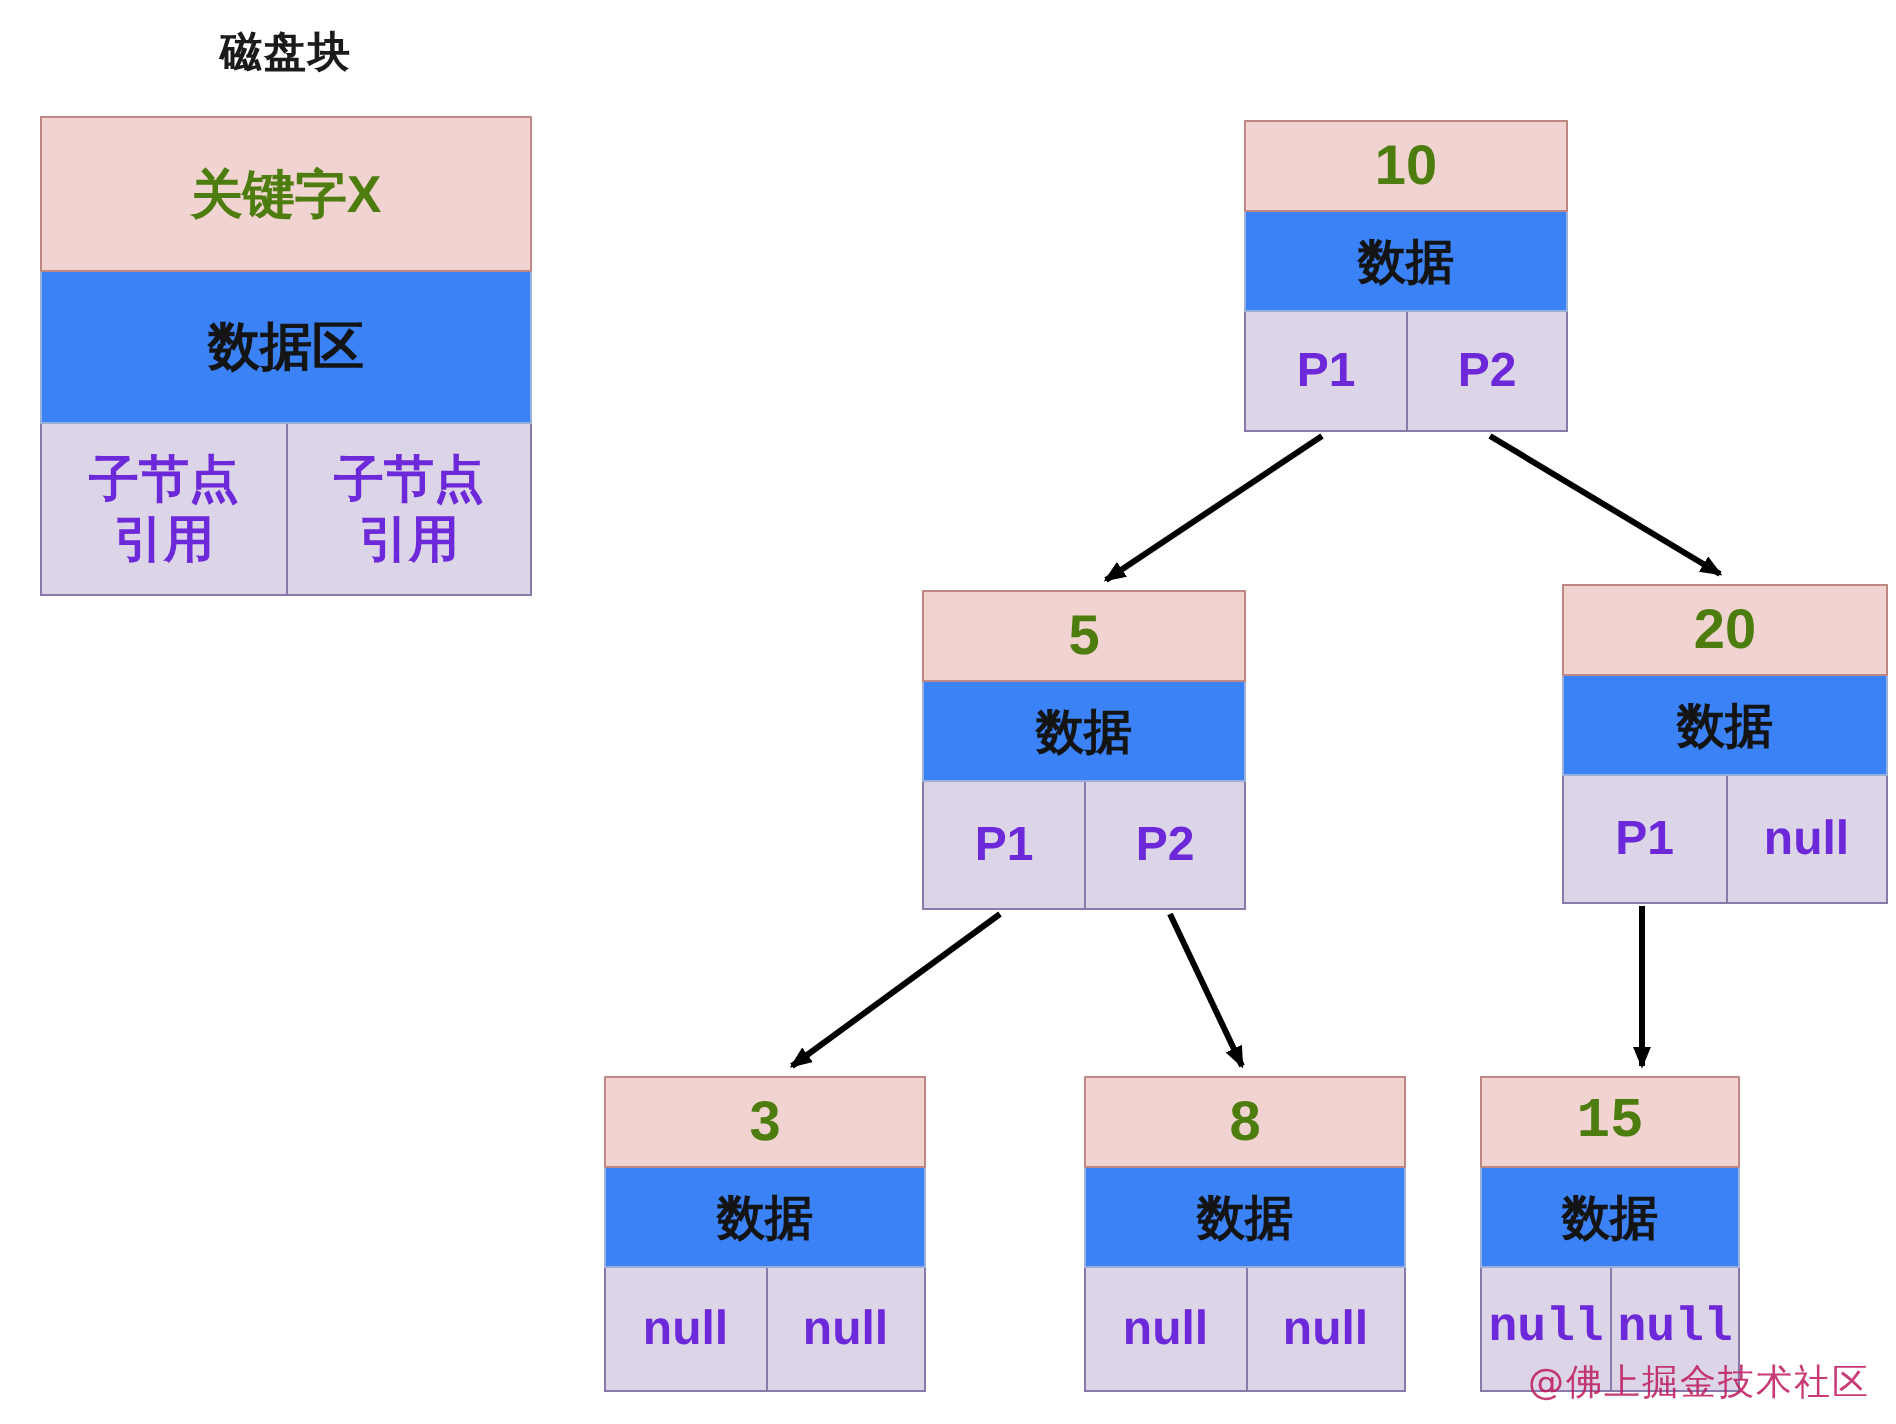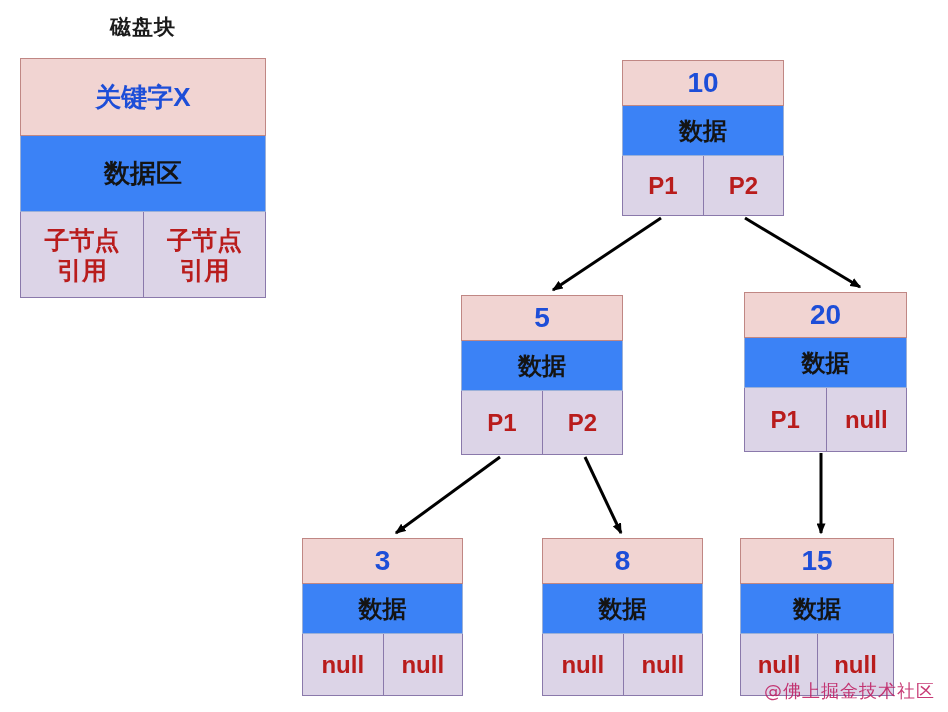--- a/index.html
+++ b/index.html
@@ -50,21 +50,21 @@
     display: flex;
     flex-direction: column;
   }
   .cell-key {
     background: #f1d4d2;
     border: 1px solid #c08784;
     box-sizing: border-box;
     display: flex;
     align-items: center;
     justify-content: center;
-    color: #1d4ed8;
+    color: #4d7c0f;
     font-weight: bold;
     white-space: nowrap;
   }
   .cell-data {
     background: #3b82f6;
     border: 1px solid #9bb0d8;
     border-top: none;
     box-sizing: border-box;
     display: flex;
     align-items: center;
@@ -81,21 +81,21 @@
     border-top: none;
     background: #dcd4e7;
     flex: 1 1 auto;
   }
   .cell-ptr {
     flex: 1 1 50%;
     box-sizing: border-box;
     display: flex;
     align-items: center;
     justify-content: center;
-    color: #b91c1c;
+    color: #6d28d9;
     font-weight: bold;
     white-space: nowrap;
     background: #dcd4e7;
   }
   .cell-ptr + .cell-ptr {
     border-left: 1px solid #8a79ab;
   }
 
   
   #legend-block {
@@ -135,24 +135,24 @@
   }
   .tnode .cell-ptr-row {
     height: 58px;
   }
   .tnode .cell-ptr {
     font-size: 24px;
   }
 
   #node-root  { left: 622px; top: 60px;  width: 162px; height: 156px; }
   #node-5     { left: 461px; top: 295px; width: 162px; height: 160px; }
-  #node-20    { left: 744px; top: 292px; width: 163px; height: 160px; }
+  #node-20    { left: 781px; top: 292px; width: 163px; height: 160px; }
   #node-3     { left: 302px; top: 538px; width: 161px; height: 158px; }
   #node-8     { left: 542px; top: 538px; width: 161px; height: 158px; }
-  #node-15    { left: 740px; top: 538px; width: 154px; height: 158px; }
+  #node-15    { left: 740px; top: 538px; width: 130px; height: 158px; font-family: Liberation Mono, monospace; }
 
   
   .watermark {
     position: absolute;
     left: 764px;
     top: 679px;
     font-size: 18px;
     color: #be185d;
     opacity: 0.85;
     white-space: nowrap;

